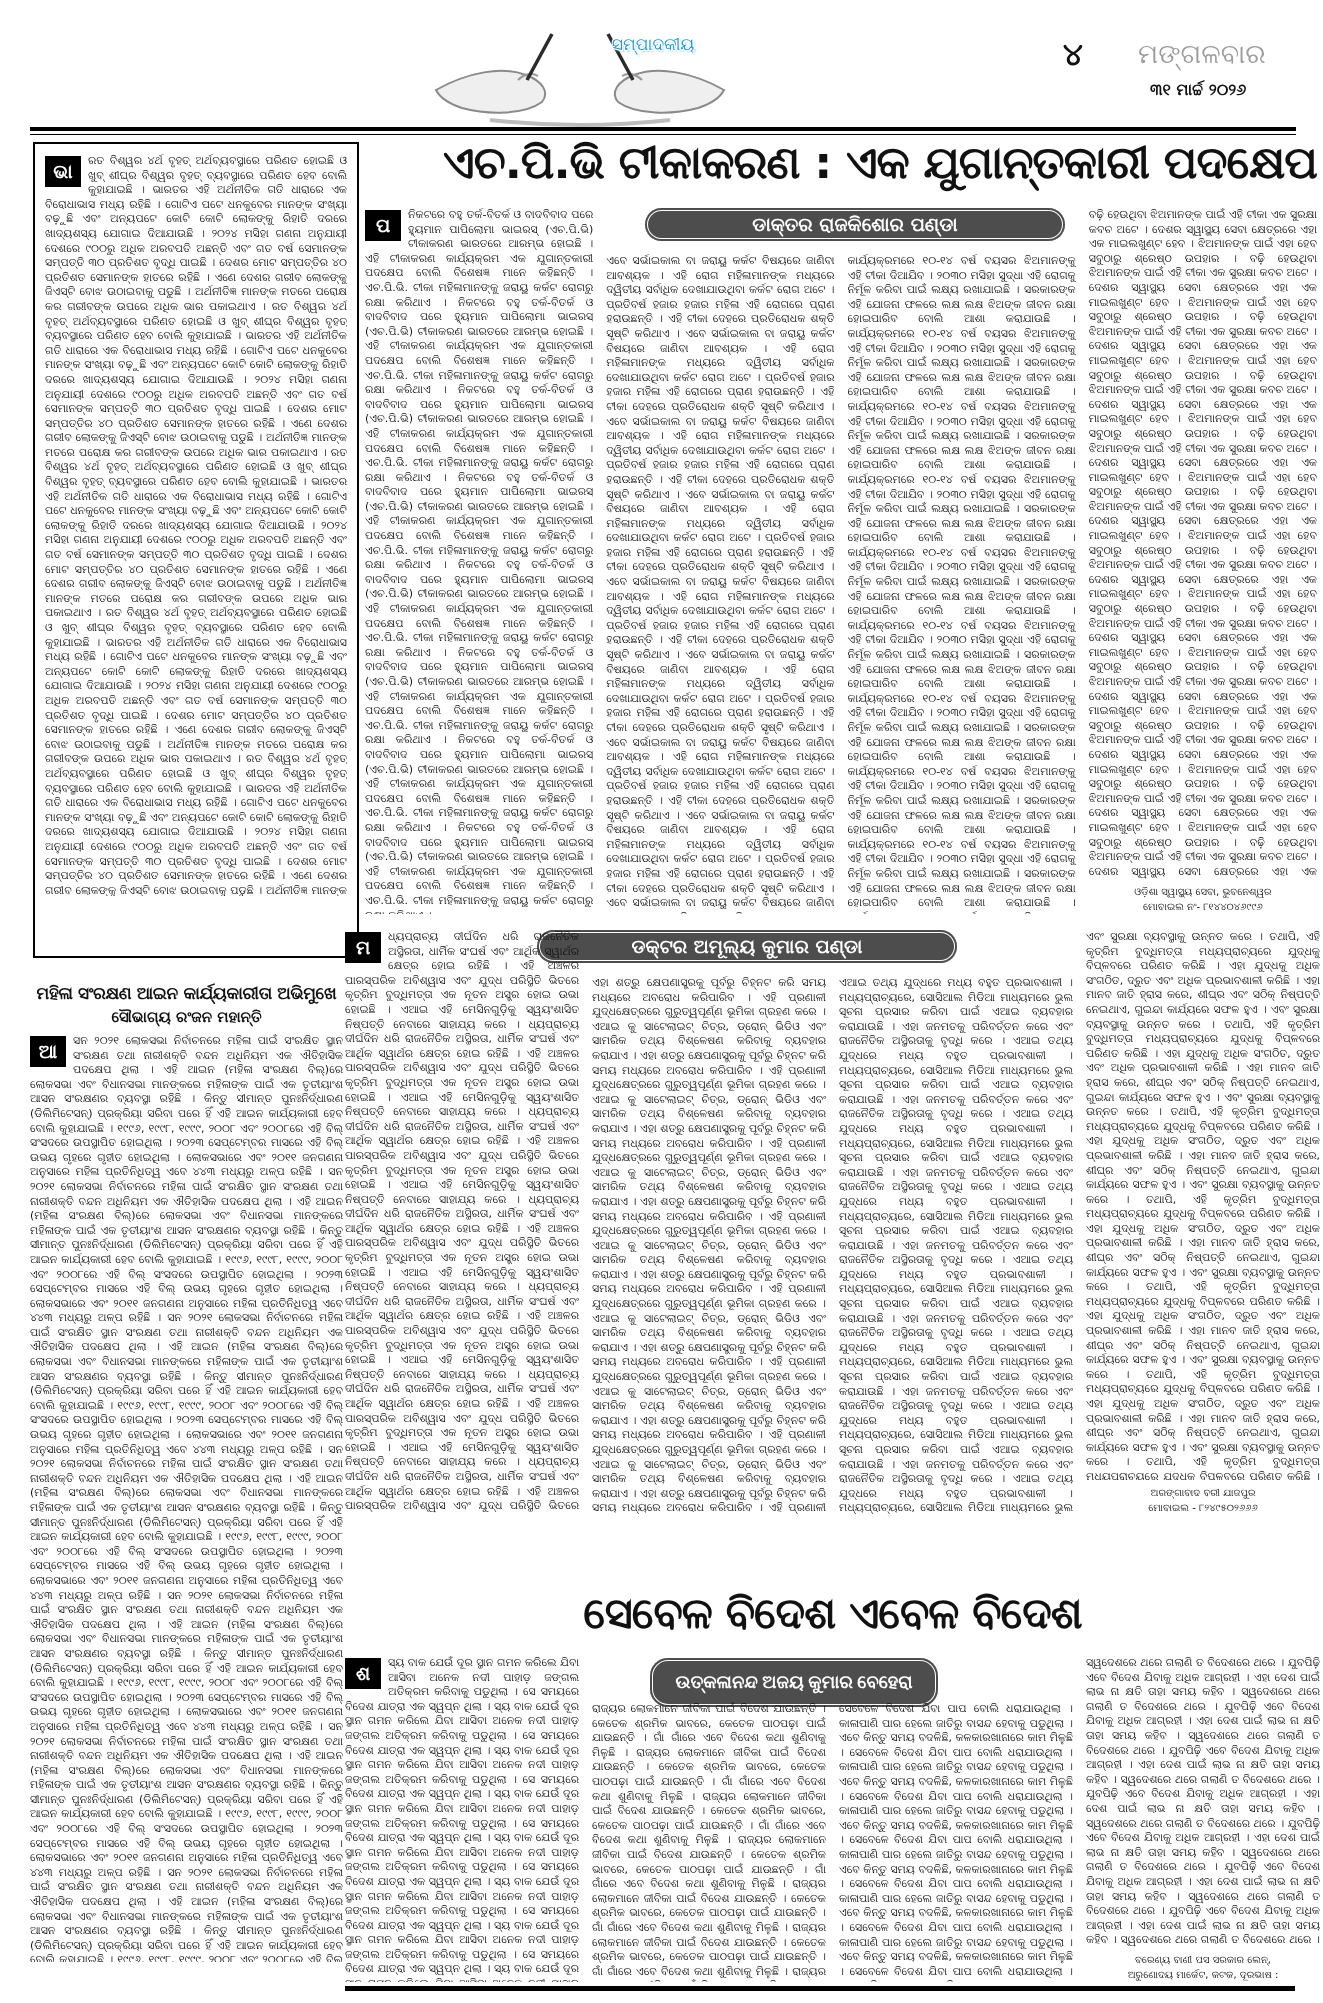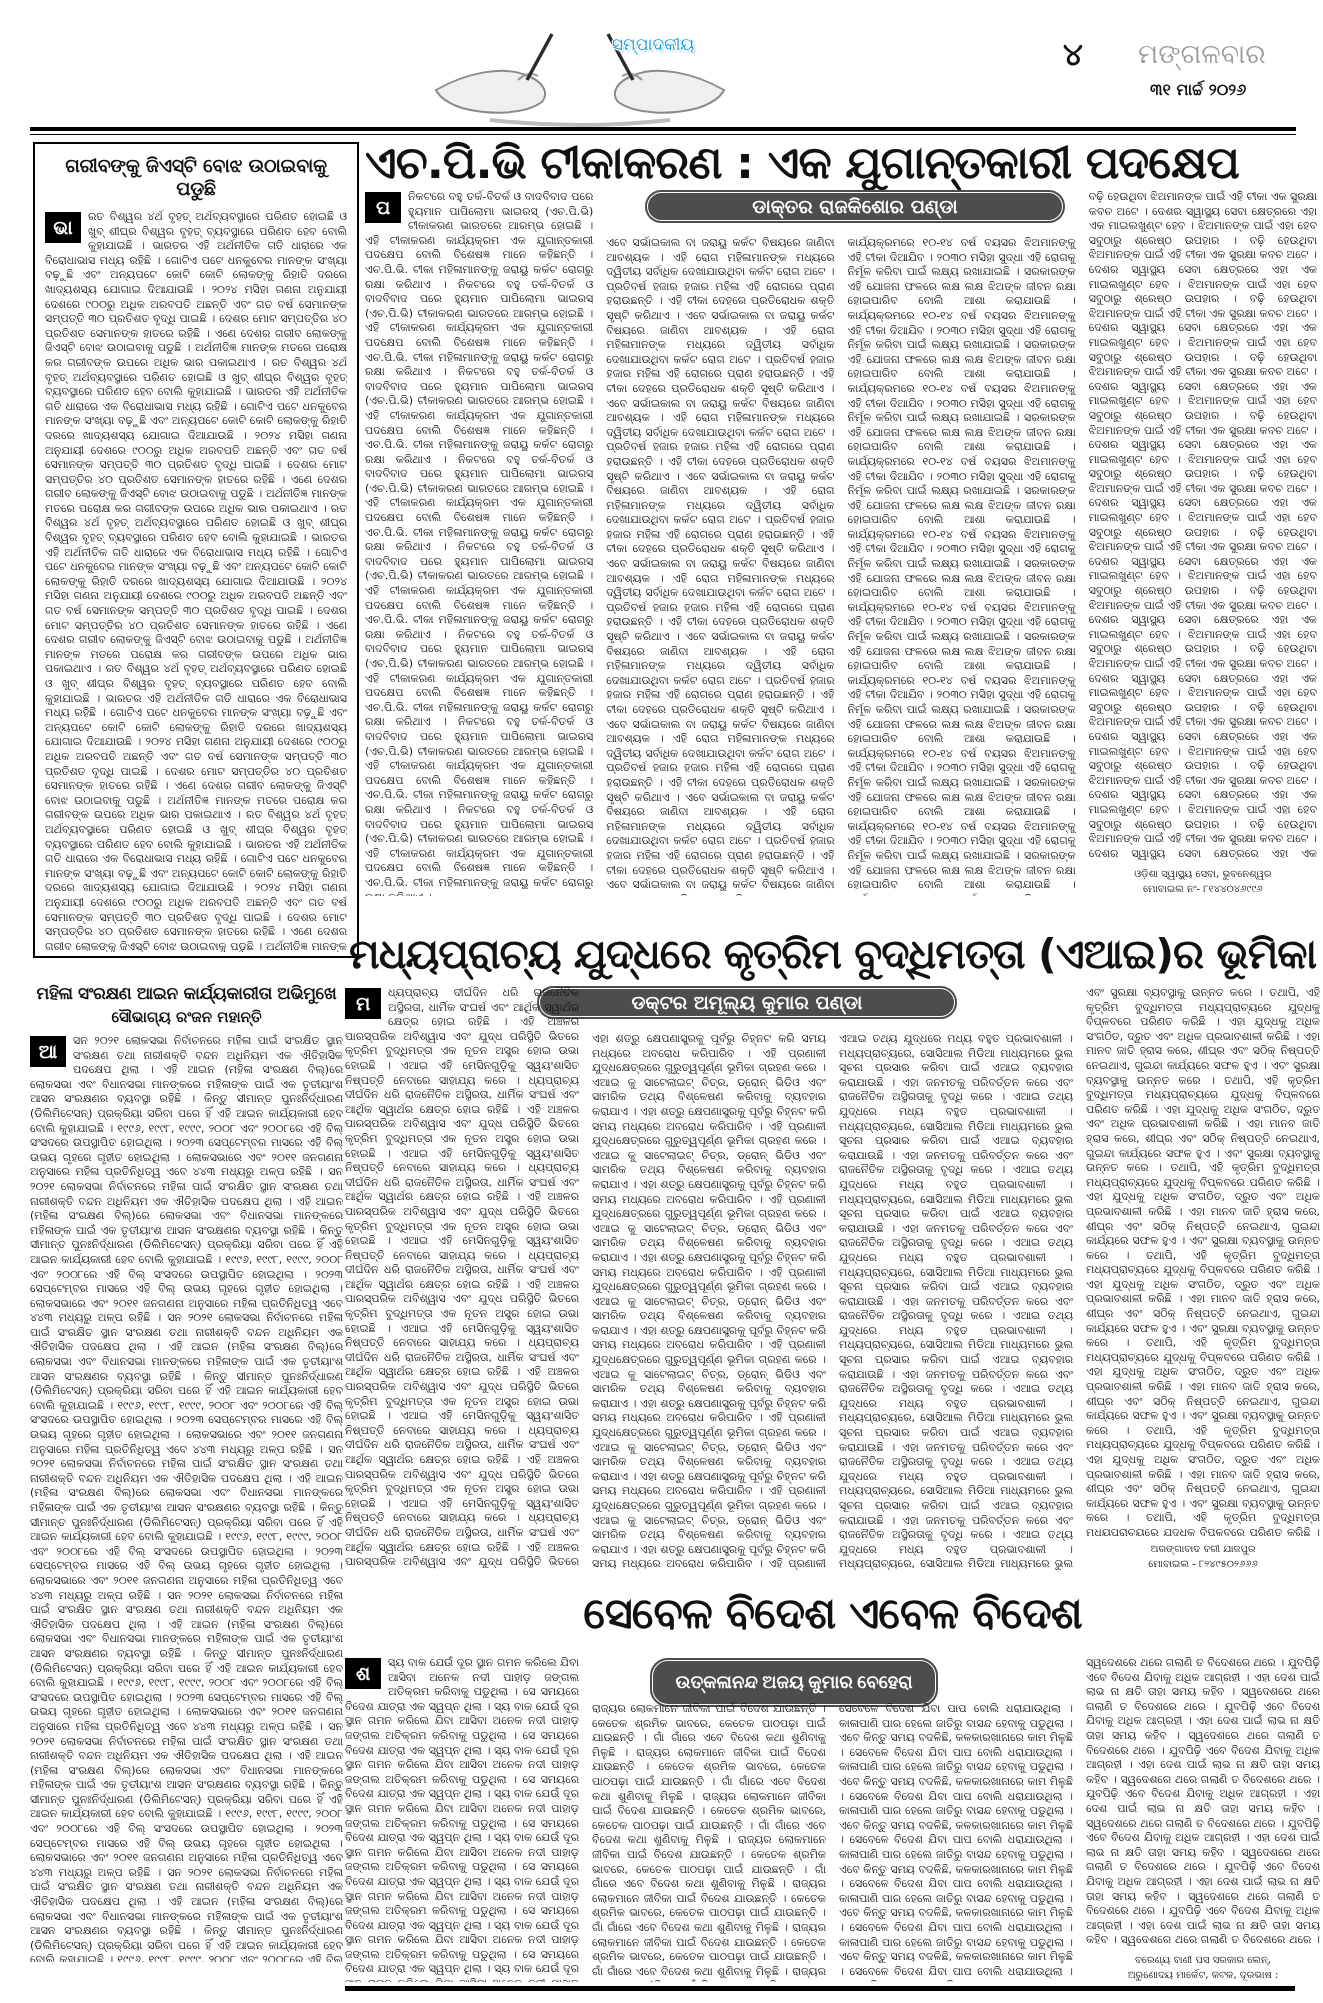--- a/index.html
+++ b/index.html
@@ -31,21 +31,21 @@
   .col4flex .fillwrap { flex:1 1 auto; overflow:hidden; }
   .signoff { font-size:10px; line-height:15px; text-align:center; padding-top:5px; font-weight:500; }
 
   
   .gst { position:absolute; left:33px; top:142px; width:326px; height:816px; border:2px solid #000; padding:10px 10px; }
   .gst h2 { font-size:19px; font-weight:bold; text-align:center; margin-bottom:10px; letter-spacing:-0.3px; }
   .gst .bodytext { height:742px; }
 
   
   .hpv { position:absolute; left:365px; top:136px; width:952px; }
-  .hpv h1 { font-size:45px; font-weight:bold; text-align:left; letter-spacing:-1px; }
+  .hpv h1 { font-size:45px; font-weight:bold; text-align:right; letter-spacing:-1px; margin-bottom:18px; }
   .hpv .cols { height:706px; }
   .hpv .banner { left:280px; top:0; width:420px; height:33px; }
 
   
   .ai { position:absolute; left:345px; top:930px; width:975px; }
   .ai h1 { font-size:41px; font-weight:bold; text-align:center; letter-spacing:-1px; margin-bottom:8px; }
   .ai .cols { height:585px; }
   .ai .banner { left:192px; top:0; width:420px; height:33px; }
 
   
@@ -80,21 +80,20 @@
     <path d="M60,102 Q150,112 240,102" stroke="#bdbdbd" stroke-width="4" fill="none"></path>
   </svg>
 
   <div class="section-label">ସମ୍ପାଦକୀୟ</div>
   <div class="page-num">୪</div>
   <div class="day">ମଙ୍ଗଳବାର</div>
   <div class="date">୩୧ ମାର୍ଚ୍ଚ ୨୦୨୬</div>
   <div class="header-rule"></div>
 
   <div class="gst">
-    <h2>ଗରୀବଙ୍କୁ ଜିଏସ୍‌ଟି ବୋଝ ଉଠାଇବାକୁ ପଡୁଛି</h2>
     <div class="bodytext">
       <span class="dropcap">ଭା</span><span class="fill">ରତ ବିଶ୍ୱର ୪ର୍ଥ ବୃହତ୍ ଅର୍ଥବ୍ୟବସ୍ଥାରେ ପରିଣତ ହୋଇଛି ଓ ଖୁବ୍ ଶୀଘ୍ର ବିଶ୍ୱର ବୃହତ୍ ବ୍ୟବସ୍ଥାରେ ପରିଣତ ହେବ ବୋଲି କୁହାଯାଇଛି । ଭାରତର ଏହି ଅର୍ଥନୀତିକ ଗତି ଧାରାରେ ଏକ ବିରୋଧାଭାସ ମଧ୍ୟ ରହିଛି । ଗୋଟିଏ ପଟେ ଧନକୁବେର ମାନଙ୍କ ସଂଖ୍ୟା ବଢ଼ୁଛି ଏବଂ ଅନ୍ୟପଟେ କୋଟି କୋଟି ଲୋକଙ୍କୁ ରିହାତି ଦରରେ ଖାଦ୍ୟଶସ୍ୟ ଯୋଗାଇ ଦିଆଯାଉଛି । ୨୦୨୪ ମସିହା ଗଣନା ଅନୁଯାୟୀ ଦେଶରେ ୯୦୦ରୁ ଅଧିକ ଅରବପତି ଅଛନ୍ତି ଏବଂ ଗତ ବର୍ଷ ସେମାନଙ୍କ ସମ୍ପତ୍ତି ୩୦ ପ୍ରତିଶତ ବୃଦ୍ଧି ପାଇଛି । ଦେଶର ମୋଟ ସମ୍ପତ୍ତିର ୪୦ ପ୍ରତିଶତ ସେମାନଙ୍କ ହାତରେ ରହିଛି । ଏଣେ ଦେଶର ଗରୀବ ଲୋକଙ୍କୁ ଜିଏସ୍‌ଟି ବୋଝ ଉଠାଇବାକୁ ପଡୁଛି । ଅର୍ଥନୀତିଜ୍ଞ ମାନଙ୍କ ମତରେ ପରୋକ୍ଷ କର ଗରୀବଙ୍କ ଉପରେ ଅଧିକ ଭାର ପକାଇଥାଏ । ରତ ବିଶ୍ୱର ୪ର୍ଥ ବୃହତ୍ ଅର୍ଥବ୍ୟବସ୍ଥାରେ ପରିଣତ ହୋଇଛି ଓ ଖୁବ୍ ଶୀଘ୍ର ବିଶ୍ୱର ବୃହତ୍ ବ୍ୟବସ୍ଥାରେ ପରିଣତ ହେବ ବୋଲି କୁହାଯାଇଛି । ଭାରତର ଏହି ଅର୍ଥନୀତିକ ଗତି ଧାରାରେ ଏକ ବିରୋଧାଭାସ ମଧ୍ୟ ରହିଛି । ଗୋଟିଏ ପଟେ ଧନକୁବେର ମାନଙ୍କ ସଂଖ୍ୟା ବଢ଼ୁଛି ଏବଂ ଅନ୍ୟପଟେ କୋଟି କୋଟି ଲୋକଙ୍କୁ ରିହାତି ଦରରେ ଖାଦ୍ୟଶସ୍ୟ ଯୋଗାଇ ଦିଆଯାଉଛି । ୨୦୨୪ ମସିହା ଗଣନା ଅନୁଯାୟୀ ଦେଶରେ ୯୦୦ରୁ ଅଧିକ ଅରବପତି ଅଛନ୍ତି ଏବଂ ଗତ ବର୍ଷ ସେମାନଙ୍କ ସମ୍ପତ୍ତି ୩୦ ପ୍ରତିଶତ ବୃଦ୍ଧି ପାଇଛି । ଦେଶର ମୋଟ ସମ୍ପତ୍ତିର ୪୦ ପ୍ରତିଶତ ସେମାନଙ୍କ ହାତରେ ରହିଛି । ଏଣେ ଦେଶର ଗରୀବ ଲୋକଙ୍କୁ ଜିଏସ୍‌ଟି ବୋଝ ଉଠାଇବାକୁ ପଡୁଛି । ଅର୍ଥନୀତିଜ୍ଞ ମାନଙ୍କ ମତରେ ପରୋକ୍ଷ କର ଗରୀବଙ୍କ ଉପରେ ଅଧିକ ଭାର ପକାଇଥାଏ । ରତ ବିଶ୍ୱର ୪ର୍ଥ ବୃହତ୍ ଅର୍ଥବ୍ୟବସ୍ଥାରେ ପରିଣତ ହୋଇଛି ଓ ଖୁବ୍ ଶୀଘ୍ର ବିଶ୍ୱର ବୃହତ୍ ବ୍ୟବସ୍ଥାରେ ପରିଣତ ହେବ ବୋଲି କୁହାଯାଇଛି । ଭାରତର ଏହି ଅର୍ଥନୀତିକ ଗତି ଧାରାରେ ଏକ ବିରୋଧାଭାସ ମଧ୍ୟ ରହିଛି । ଗୋଟିଏ ପଟେ ଧନକୁବେର ମାନଙ୍କ ସଂଖ୍ୟା ବଢ଼ୁଛି ଏବଂ ଅନ୍ୟପଟେ କୋଟି କୋଟି ଲୋକଙ୍କୁ ରିହାତି ଦରରେ ଖାଦ୍ୟଶସ୍ୟ ଯୋଗାଇ ଦିଆଯାଉଛି । ୨୦୨୪ ମସିହା ଗଣନା ଅନୁଯାୟୀ ଦେଶରେ ୯୦୦ରୁ ଅଧିକ ଅରବପତି ଅଛନ୍ତି ଏବଂ ଗତ ବର୍ଷ ସେମାନଙ୍କ ସମ୍ପତ୍ତି ୩୦ ପ୍ରତିଶତ ବୃଦ୍ଧି ପାଇଛି । ଦେଶର ମୋଟ ସମ୍ପତ୍ତିର ୪୦ ପ୍ରତିଶତ ସେମାନଙ୍କ ହାତରେ ରହିଛି । ଏଣେ ଦେଶର ଗରୀବ ଲୋକଙ୍କୁ ଜିଏସ୍‌ଟି ବୋଝ ଉଠାଇବାକୁ ପଡୁଛି । ଅର୍ଥନୀତିଜ୍ଞ ମାନଙ୍କ ମତରେ ପରୋକ୍ଷ କର ଗରୀବଙ୍କ ଉପରେ ଅଧିକ ଭାର ପକାଇଥାଏ । ରତ ବିଶ୍ୱର ୪ର୍ଥ ବୃହତ୍ ଅର୍ଥବ୍ୟବସ୍ଥାରେ ପରିଣତ ହୋଇଛି ଓ ଖୁବ୍ ଶୀଘ୍ର ବିଶ୍ୱର ବୃହତ୍ ବ୍ୟବସ୍ଥାରେ ପରିଣତ ହେବ ବୋଲି କୁହାଯାଇଛି । ଭାରତର ଏହି ଅର୍ଥନୀତିକ ଗତି ଧାରାରେ ଏକ ବିରୋଧାଭାସ ମଧ୍ୟ ରହିଛି । ଗୋଟିଏ ପଟେ ଧନକୁବେର ମାନଙ୍କ ସଂଖ୍ୟା ବଢ଼ୁଛି ଏବଂ ଅନ୍ୟପଟେ କୋଟି କୋଟି ଲୋକଙ୍କୁ ରିହାତି ଦରରେ ଖାଦ୍ୟଶସ୍ୟ ଯୋଗାଇ ଦିଆଯାଉଛି । ୨୦୨୪ ମସିହା ଗଣନା ଅନୁଯାୟୀ ଦେଶରେ ୯୦୦ରୁ ଅଧିକ ଅରବପତି ଅଛନ୍ତି ଏବଂ ଗତ ବର୍ଷ ସେମାନଙ୍କ ସମ୍ପତ୍ତି ୩୦ ପ୍ରତିଶତ ବୃଦ୍ଧି ପାଇଛି । ଦେଶର ମୋଟ ସମ୍ପତ୍ତିର ୪୦ ପ୍ରତିଶତ ସେମାନଙ୍କ ହାତରେ ରହିଛି । ଏଣେ ଦେଶର ଗରୀବ ଲୋକଙ୍କୁ ଜିଏସ୍‌ଟି ବୋଝ ଉଠାଇବାକୁ ପଡୁଛି । ଅର୍ଥନୀତିଜ୍ଞ ମାନଙ୍କ ମତରେ ପରୋକ୍ଷ କର ଗରୀବଙ୍କ ଉପରେ ଅଧିକ ଭାର ପକାଇଥାଏ । ରତ ବିଶ୍ୱର ୪ର୍ଥ ବୃହତ୍ ଅର୍ଥବ୍ୟବସ୍ଥାରେ ପରିଣତ ହୋଇଛି ଓ ଖୁବ୍ ଶୀଘ୍ର ବିଶ୍ୱର ବୃହତ୍ ବ୍ୟବସ୍ଥାରେ ପରିଣତ ହେବ ବୋଲି କୁହାଯାଇଛି । ଭାରତର ଏହି ଅର୍ଥନୀତିକ ଗତି ଧାରାରେ ଏକ ବିରୋଧାଭାସ ମଧ୍ୟ ରହିଛି । ଗୋଟିଏ ପଟେ ଧନକୁବେର ମାନଙ୍କ ସଂଖ୍ୟା ବଢ଼ୁଛି ଏବଂ ଅନ୍ୟପଟେ କୋଟି କୋଟି ଲୋକଙ୍କୁ ରିହାତି ଦରରେ ଖାଦ୍ୟଶସ୍ୟ ଯୋଗାଇ ଦିଆଯାଉଛି । ୨୦୨୪ ମସିହା ଗଣନା ଅନୁଯାୟୀ ଦେଶରେ ୯୦୦ରୁ ଅଧିକ ଅରବପତି ଅଛନ୍ତି ଏବଂ ଗତ ବର୍ଷ ସେମାନଙ୍କ ସମ୍ପତ୍ତି ୩୦ ପ୍ରତିଶତ ବୃଦ୍ଧି ପାଇଛି । ଦେଶର ମୋଟ ସମ୍ପତ୍ତିର ୪୦ ପ୍ରତିଶତ ସେମାନଙ୍କ ହାତରେ ରହିଛି । ଏଣେ ଦେଶର ଗରୀବ ଲୋକଙ୍କୁ ଜିଏସ୍‌ଟି ବୋଝ ଉଠାଇବାକୁ ପଡୁଛି । ଅର୍ଥନୀତିଜ୍ଞ ମାନଙ୍କ ମତରେ ପରୋକ୍ଷ କର ଗରୀବଙ୍କ ଉପରେ ଅଧିକ ଭାର ପକାଇଥାଏ ।</span>
     </div>
   </div>
 
   <div class="hpv">
     <h1>ଏଚ.ପି.ଭି ଟୀକାକରଣ : ଏକ ଯୁଗାନ୍ତକାରୀ ପଦକ୍ଷେପ</h1>
     <div class="cols">
       <div class="banner">ଡାକ୍ତର ରାଜକିଶୋର ପଣ୍ଡା</div>
       <div class="col">
@@ -112,21 +111,20 @@
         </div>
         <div class="signoff">
           <div>ଓଡ଼ିଶା ସ୍ୱାସ୍ଥ୍ୟ ସେବା, ଭୁବନେଶ୍ୱର</div>
           <div>ମୋବାଇଲ ନଂ- ୮୧୪୪୦୪୬୯୯୬</div>
         </div>
       </div>
     </div>
   </div>
 
   <div class="ai">
-    <h1>ମଧ୍ୟପ୍ରାଚ୍ୟ ଯୁଦ୍ଧରେ କୃତ୍ରିମ ବୁଦ୍ଧିମତ୍ତା (ଏଆଇ)ର ଭୂମିକା</h1>
     <div class="cols">
       <div class="banner">ଡକ୍ଟର ଅମୂଲ୍ୟ କୁମାର ପଣ୍ଡା</div>
       <div class="col">
         <span class="dropcap">ମ</span><span class="fill">ଧ୍ୟପ୍ରାଚ୍ୟ ଦୀର୍ଘଦିନ ଧରି ରାଜନୈତିକ ଅସ୍ଥିରତା, ଧାର୍ମିକ ସଂଘର୍ଷ ଏବଂ ଆର୍ଥିକ ସ୍ୱାର୍ଥର କ୍ଷେତ୍ର ହୋଇ ରହିଛି । ଏହି ଅଞ୍ଚଳର ପାରସ୍ପରିକ ଅବିଶ୍ୱାସ ଏବଂ ଯୁଦ୍ଧ ପରିସ୍ଥିତି ଭିତରେ କୃତ୍ରିମ ବୁଦ୍ଧିମତ୍ତା ଏକ ନୂତନ ଅସ୍ତ୍ର ହୋଇ ଉଭା ହୋଇଛି । ଏଆଇ ଏହି ମେସିନଗୁଡ଼ିକୁ ସ୍ୱୟଂଶାସିତ ନିଷ୍ପତ୍ତି ନେବାରେ ସାହାଯ୍ୟ କରେ । ଧ୍ୟପ୍ରାଚ୍ୟ ଦୀର୍ଘଦିନ ଧରି ରାଜନୈତିକ ଅସ୍ଥିରତା, ଧାର୍ମିକ ସଂଘର୍ଷ ଏବଂ ଆର୍ଥିକ ସ୍ୱାର୍ଥର କ୍ଷେତ୍ର ହୋଇ ରହିଛି । ଏହି ଅଞ୍ଚଳର ପାରସ୍ପରିକ ଅବିଶ୍ୱାସ ଏବଂ ଯୁଦ୍ଧ ପରିସ୍ଥିତି ଭିତରେ କୃତ୍ରିମ ବୁଦ୍ଧିମତ୍ତା ଏକ ନୂତନ ଅସ୍ତ୍ର ହୋଇ ଉଭା ହୋଇଛି । ଏଆଇ ଏହି ମେସିନଗୁଡ଼ିକୁ ସ୍ୱୟଂଶାସିତ ନିଷ୍ପତ୍ତି ନେବାରେ ସାହାଯ୍ୟ କରେ । ଧ୍ୟପ୍ରାଚ୍ୟ ଦୀର୍ଘଦିନ ଧରି ରାଜନୈତିକ ଅସ୍ଥିରତା, ଧାର୍ମିକ ସଂଘର୍ଷ ଏବଂ ଆର୍ଥିକ ସ୍ୱାର୍ଥର କ୍ଷେତ୍ର ହୋଇ ରହିଛି । ଏହି ଅଞ୍ଚଳର ପାରସ୍ପରିକ ଅବିଶ୍ୱାସ ଏବଂ ଯୁଦ୍ଧ ପରିସ୍ଥିତି ଭିତରେ କୃତ୍ରିମ ବୁଦ୍ଧିମତ୍ତା ଏକ ନୂତନ ଅସ୍ତ୍ର ହୋଇ ଉଭା ହୋଇଛି । ଏଆଇ ଏହି ମେସିନଗୁଡ଼ିକୁ ସ୍ୱୟଂଶାସିତ ନିଷ୍ପତ୍ତି ନେବାରେ ସାହାଯ୍ୟ କରେ । ଧ୍ୟପ୍ରାଚ୍ୟ ଦୀର୍ଘଦିନ ଧରି ରାଜନୈତିକ ଅସ୍ଥିରତା, ଧାର୍ମିକ ସଂଘର୍ଷ ଏବଂ ଆର୍ଥିକ ସ୍ୱାର୍ଥର କ୍ଷେତ୍ର ହୋଇ ରହିଛି । ଏହି ଅଞ୍ଚଳର ପାରସ୍ପରିକ ଅବିଶ୍ୱାସ ଏବଂ ଯୁଦ୍ଧ ପରିସ୍ଥିତି ଭିତରେ କୃତ୍ରିମ ବୁଦ୍ଧିମତ୍ତା ଏକ ନୂତନ ଅସ୍ତ୍ର ହୋଇ ଉଭା ହୋଇଛି । ଏଆଇ ଏହି ମେସିନଗୁଡ଼ିକୁ ସ୍ୱୟଂଶାସିତ ନିଷ୍ପତ୍ତି ନେବାରେ ସାହାଯ୍ୟ କରେ । ଧ୍ୟପ୍ରାଚ୍ୟ ଦୀର୍ଘଦିନ ଧରି ରାଜନୈତିକ ଅସ୍ଥିରତା, ଧାର୍ମିକ ସଂଘର୍ଷ ଏବଂ ଆର୍ଥିକ ସ୍ୱାର୍ଥର କ୍ଷେତ୍ର ହୋଇ ରହିଛି । ଏହି ଅଞ୍ଚଳର ପାରସ୍ପରିକ ଅବିଶ୍ୱାସ ଏବଂ ଯୁଦ୍ଧ ପରିସ୍ଥିତି ଭିତରେ କୃତ୍ରିମ ବୁଦ୍ଧିମତ୍ତା ଏକ ନୂତନ ଅସ୍ତ୍ର ହୋଇ ଉଭା ହୋଇଛି । ଏଆଇ ଏହି ମେସିନଗୁଡ଼ିକୁ ସ୍ୱୟଂଶାସିତ ନିଷ୍ପତ୍ତି ନେବାରେ ସାହାଯ୍ୟ କରେ । ଧ୍ୟପ୍ରାଚ୍ୟ ଦୀର୍ଘଦିନ ଧରି ରାଜନୈତିକ ଅସ୍ଥିରତା, ଧାର୍ମିକ ସଂଘର୍ଷ ଏବଂ ଆର୍ଥିକ ସ୍ୱାର୍ଥର କ୍ଷେତ୍ର ହୋଇ ରହିଛି । ଏହି ଅଞ୍ଚଳର ପାରସ୍ପରିକ ଅବିଶ୍ୱାସ ଏବଂ ଯୁଦ୍ଧ ପରିସ୍ଥିତି ଭିତରେ କୃତ୍ରିମ ବୁଦ୍ଧିମତ୍ତା ଏକ ନୂତନ ଅସ୍ତ୍ର ହୋଇ ଉଭା ହୋଇଛି । ଏଆଇ ଏହି ମେସିନଗୁଡ଼ିକୁ ସ୍ୱୟଂଶାସିତ ନିଷ୍ପତ୍ତି ନେବାରେ ସାହାଯ୍ୟ କରେ । ଧ୍ୟପ୍ରାଚ୍ୟ ଦୀର୍ଘଦିନ ଧରି ରାଜନୈତିକ ଅସ୍ଥିରତା, ଧାର୍ମିକ ସଂଘର୍ଷ ଏବଂ ଆର୍ଥିକ ସ୍ୱାର୍ଥର କ୍ଷେତ୍ର ହୋଇ ରହିଛି । ଏହି ଅଞ୍ଚଳର ପାରସ୍ପରିକ ଅବିଶ୍ୱାସ ଏବଂ ଯୁଦ୍ଧ ପରିସ୍ଥିତି ଭିତରେ କୃତ୍ରିମ ବୁଦ୍ଧିମତ୍ତା ଏକ ନୂତନ ଅସ୍ତ୍ର ହୋଇ ଉଭା ହୋଇଛି । ଏଆଇ ଏହି ମେସିନଗୁଡ଼ିକୁ ସ୍ୱୟଂଶାସିତ ନିଷ୍ପତ୍ତି ନେବାରେ ସାହାଯ୍ୟ କରେ ।</span>
       </div>
       <div class="col pad-top">
         <span class="fill">ଏହା ଶତ୍ରୁ କ୍ଷେପଣାସ୍ତ୍ରକୁ ପୂର୍ବରୁ ଚିହ୍ନଟ କରି ସମୟ ମଧ୍ୟରେ ଅବରୋଧ କରିପାରିବ । ଏହି ପ୍ରଣାଳୀ ଯୁଦ୍ଧକ୍ଷେତ୍ରରେ ଗୁରୁତ୍ୱପୂର୍ଣ୍ଣ ଭୂମିକା ଗ୍ରହଣ କରେ । ଏଆଇ କୁ ସାଟେଲାଇଟ୍ ଚିତ୍ର, ଡ୍ରୋନ୍ ଭିଡିଓ ଏବଂ ସାମରିକ ତଥ୍ୟ ବିଶ୍ଳେଷଣ କରିବାକୁ ବ୍ୟବହାର କରାଯାଏ । ଏହା ଶତ୍ରୁ କ୍ଷେପଣାସ୍ତ୍ରକୁ ପୂର୍ବରୁ ଚିହ୍ନଟ କରି ସମୟ ମଧ୍ୟରେ ଅବରୋଧ କରିପାରିବ । ଏହି ପ୍ରଣାଳୀ ଯୁଦ୍ଧକ୍ଷେତ୍ରରେ ଗୁରୁତ୍ୱପୂର୍ଣ୍ଣ ଭୂମିକା ଗ୍ରହଣ କରେ । ଏଆଇ କୁ ସାଟେଲାଇଟ୍ ଚିତ୍ର, ଡ୍ରୋନ୍ ଭିଡିଓ ଏବଂ ସାମରିକ ତଥ୍ୟ ବିଶ୍ଳେଷଣ କରିବାକୁ ବ୍ୟବହାର କରାଯାଏ । ଏହା ଶତ୍ରୁ କ୍ଷେପଣାସ୍ତ୍ରକୁ ପୂର୍ବରୁ ଚିହ୍ନଟ କରି ସମୟ ମଧ୍ୟରେ ଅବରୋଧ କରିପାରିବ । ଏହି ପ୍ରଣାଳୀ ଯୁଦ୍ଧକ୍ଷେତ୍ରରେ ଗୁରୁତ୍ୱପୂର୍ଣ୍ଣ ଭୂମିକା ଗ୍ରହଣ କରେ । ଏଆଇ କୁ ସାଟେଲାଇଟ୍ ଚିତ୍ର, ଡ୍ରୋନ୍ ଭିଡିଓ ଏବଂ ସାମରିକ ତଥ୍ୟ ବିଶ୍ଳେଷଣ କରିବାକୁ ବ୍ୟବହାର କରାଯାଏ । ଏହା ଶତ୍ରୁ କ୍ଷେପଣାସ୍ତ୍ରକୁ ପୂର୍ବରୁ ଚିହ୍ନଟ କରି ସମୟ ମଧ୍ୟରେ ଅବରୋଧ କରିପାରିବ । ଏହି ପ୍ରଣାଳୀ ଯୁଦ୍ଧକ୍ଷେତ୍ରରେ ଗୁରୁତ୍ୱପୂର୍ଣ୍ଣ ଭୂମିକା ଗ୍ରହଣ କରେ । ଏଆଇ କୁ ସାଟେଲାଇଟ୍ ଚିତ୍ର, ଡ୍ରୋନ୍ ଭିଡିଓ ଏବଂ ସାମରିକ ତଥ୍ୟ ବିଶ୍ଳେଷଣ କରିବାକୁ ବ୍ୟବହାର କରାଯାଏ । ଏହା ଶତ୍ରୁ କ୍ଷେପଣାସ୍ତ୍ରକୁ ପୂର୍ବରୁ ଚିହ୍ନଟ କରି ସମୟ ମଧ୍ୟରେ ଅବରୋଧ କରିପାରିବ । ଏହି ପ୍ରଣାଳୀ ଯୁଦ୍ଧକ୍ଷେତ୍ରରେ ଗୁରୁତ୍ୱପୂର୍ଣ୍ଣ ଭୂମିକା ଗ୍ରହଣ କରେ । ଏଆଇ କୁ ସାଟେଲାଇଟ୍ ଚିତ୍ର, ଡ୍ରୋନ୍ ଭିଡିଓ ଏବଂ ସାମରିକ ତଥ୍ୟ ବିଶ୍ଳେଷଣ କରିବାକୁ ବ୍ୟବହାର କରାଯାଏ । ଏହା ଶତ୍ରୁ କ୍ଷେପଣାସ୍ତ୍ରକୁ ପୂର୍ବରୁ ଚିହ୍ନଟ କରି ସମୟ ମଧ୍ୟରେ ଅବରୋଧ କରିପାରିବ । ଏହି ପ୍ରଣାଳୀ ଯୁଦ୍ଧକ୍ଷେତ୍ରରେ ଗୁରୁତ୍ୱପୂର୍ଣ୍ଣ ଭୂମିକା ଗ୍ରହଣ କରେ । ଏଆଇ କୁ ସାଟେଲାଇଟ୍ ଚିତ୍ର, ଡ୍ରୋନ୍ ଭିଡିଓ ଏବଂ ସାମରିକ ତଥ୍ୟ ବିଶ୍ଳେଷଣ କରିବାକୁ ବ୍ୟବହାର କରାଯାଏ । ଏହା ଶତ୍ରୁ କ୍ଷେପଣାସ୍ତ୍ରକୁ ପୂର୍ବରୁ ଚିହ୍ନଟ କରି ସମୟ ମଧ୍ୟରେ ଅବରୋଧ କରିପାରିବ । ଏହି ପ୍ରଣାଳୀ ଯୁଦ୍ଧକ୍ଷେତ୍ରରେ ଗୁରୁତ୍ୱପୂର୍ଣ୍ଣ ଭୂମିକା ଗ୍ରହଣ କରେ । ଏଆଇ କୁ ସାଟେଲାଇଟ୍ ଚିତ୍ର, ଡ୍ରୋନ୍ ଭିଡିଓ ଏବଂ ସାମରିକ ତଥ୍ୟ ବିଶ୍ଳେଷଣ କରିବାକୁ ବ୍ୟବହାର କରାଯାଏ । ଏହା ଶତ୍ରୁ କ୍ଷେପଣାସ୍ତ୍ରକୁ ପୂର୍ବରୁ ଚିହ୍ନଟ କରି ସମୟ ମଧ୍ୟରେ ଅବରୋଧ କରିପାରିବ । ଏହି ପ୍ରଣାଳୀ ଯୁଦ୍ଧକ୍ଷେତ୍ରରେ ଗୁରୁତ୍ୱପୂର୍ଣ୍ଣ ଭୂମିକା ଗ୍ରହଣ କରେ । ଏଆଇ କୁ ସାଟେଲାଇଟ୍ ଚିତ୍ର, ଡ୍ରୋନ୍ ଭିଡିଓ ଏବଂ ସାମରିକ ତଥ୍ୟ ବିଶ୍ଳେଷଣ କରିବାକୁ ବ୍ୟବହାର କରାଯାଏ ।</span>
       </div>
       <div class="col pad-top">
         <span class="fill">ଏଆଇ ତଥ୍ୟ ଯୁଦ୍ଧରେ ମଧ୍ୟ ବହୁତ ପ୍ରଭାବଶାଳୀ । ମଧ୍ୟପ୍ରାଚ୍ୟରେ, ସୋସିଆଲ ମିଡିଆ ମାଧ୍ୟମରେ ଭୁଲ ସୂଚନା ପ୍ରସାର କରିବା ପାଇଁ ଏଆଇ ବ୍ୟବହାର କରାଯାଉଛି । ଏହା ଜନମତକୁ ପରିବର୍ତ୍ତନ କରେ ଏବଂ ରାଜନୈତିକ ଅସ୍ଥିରତାକୁ ବୃଦ୍ଧି କରେ । ଏଆଇ ତଥ୍ୟ ଯୁଦ୍ଧରେ ମଧ୍ୟ ବହୁତ ପ୍ରଭାବଶାଳୀ । ମଧ୍ୟପ୍ରାଚ୍ୟରେ, ସୋସିଆଲ ମିଡିଆ ମାଧ୍ୟମରେ ଭୁଲ ସୂଚନା ପ୍ରସାର କରିବା ପାଇଁ ଏଆଇ ବ୍ୟବହାର କରାଯାଉଛି । ଏହା ଜନମତକୁ ପରିବର୍ତ୍ତନ କରେ ଏବଂ ରାଜନୈତିକ ଅସ୍ଥିରତାକୁ ବୃଦ୍ଧି କରେ । ଏଆଇ ତଥ୍ୟ ଯୁଦ୍ଧରେ ମଧ୍ୟ ବହୁତ ପ୍ରଭାବଶାଳୀ । ମଧ୍ୟପ୍ରାଚ୍ୟରେ, ସୋସିଆଲ ମିଡିଆ ମାଧ୍ୟମରେ ଭୁଲ ସୂଚନା ପ୍ରସାର କରିବା ପାଇଁ ଏଆଇ ବ୍ୟବହାର କରାଯାଉଛି । ଏହା ଜନମତକୁ ପରିବର୍ତ୍ତନ କରେ ଏବଂ ରାଜନୈତିକ ଅସ୍ଥିରତାକୁ ବୃଦ୍ଧି କରେ । ଏଆଇ ତଥ୍ୟ ଯୁଦ୍ଧରେ ମଧ୍ୟ ବହୁତ ପ୍ରଭାବଶାଳୀ । ମଧ୍ୟପ୍ରାଚ୍ୟରେ, ସୋସିଆଲ ମିଡିଆ ମାଧ୍ୟମରେ ଭୁଲ ସୂଚନା ପ୍ରସାର କରିବା ପାଇଁ ଏଆଇ ବ୍ୟବହାର କରାଯାଉଛି । ଏହା ଜନମତକୁ ପରିବର୍ତ୍ତନ କରେ ଏବଂ ରାଜନୈତିକ ଅସ୍ଥିରତାକୁ ବୃଦ୍ଧି କରେ । ଏଆଇ ତଥ୍ୟ ଯୁଦ୍ଧରେ ମଧ୍ୟ ବହୁତ ପ୍ରଭାବଶାଳୀ । ମଧ୍ୟପ୍ରାଚ୍ୟରେ, ସୋସିଆଲ ମିଡିଆ ମାଧ୍ୟମରେ ଭୁଲ ସୂଚନା ପ୍ରସାର କରିବା ପାଇଁ ଏଆଇ ବ୍ୟବହାର କରାଯାଉଛି । ଏହା ଜନମତକୁ ପରିବର୍ତ୍ତନ କରେ ଏବଂ ରାଜନୈତିକ ଅସ୍ଥିରତାକୁ ବୃଦ୍ଧି କରେ । ଏଆଇ ତଥ୍ୟ ଯୁଦ୍ଧରେ ମଧ୍ୟ ବହୁତ ପ୍ରଭାବଶାଳୀ । ମଧ୍ୟପ୍ରାଚ୍ୟରେ, ସୋସିଆଲ ମିଡିଆ ମାଧ୍ୟମରେ ଭୁଲ ସୂଚନା ପ୍ରସାର କରିବା ପାଇଁ ଏଆଇ ବ୍ୟବହାର କରାଯାଉଛି । ଏହା ଜନମତକୁ ପରିବର୍ତ୍ତନ କରେ ଏବଂ ରାଜନୈତିକ ଅସ୍ଥିରତାକୁ ବୃଦ୍ଧି କରେ । ଏଆଇ ତଥ୍ୟ ଯୁଦ୍ଧରେ ମଧ୍ୟ ବହୁତ ପ୍ରଭାବଶାଳୀ । ମଧ୍ୟପ୍ରାଚ୍ୟରେ, ସୋସିଆଲ ମିଡିଆ ମାଧ୍ୟମରେ ଭୁଲ ସୂଚନା ପ୍ରସାର କରିବା ପାଇଁ ଏଆଇ ବ୍ୟବହାର କରାଯାଉଛି । ଏହା ଜନମତକୁ ପରିବର୍ତ୍ତନ କରେ ଏବଂ ରାଜନୈତିକ ଅସ୍ଥିରତାକୁ ବୃଦ୍ଧି କରେ । ଏଆଇ ତଥ୍ୟ ଯୁଦ୍ଧରେ ମଧ୍ୟ ବହୁତ ପ୍ରଭାବଶାଳୀ । ମଧ୍ୟପ୍ରାଚ୍ୟରେ, ସୋସିଆଲ ମିଡିଆ ମାଧ୍ୟମରେ ଭୁଲ ସୂଚନା ପ୍ରସାର କରିବା ପାଇଁ ଏଆଇ ବ୍ୟବହାର କରାଯାଉଛି । ଏହା ଜନମତକୁ ପରିବର୍ତ୍ତନ କରେ ଏବଂ ରାଜନୈତିକ ଅସ୍ଥିରତାକୁ ବୃଦ୍ଧି କରେ ।</span>

